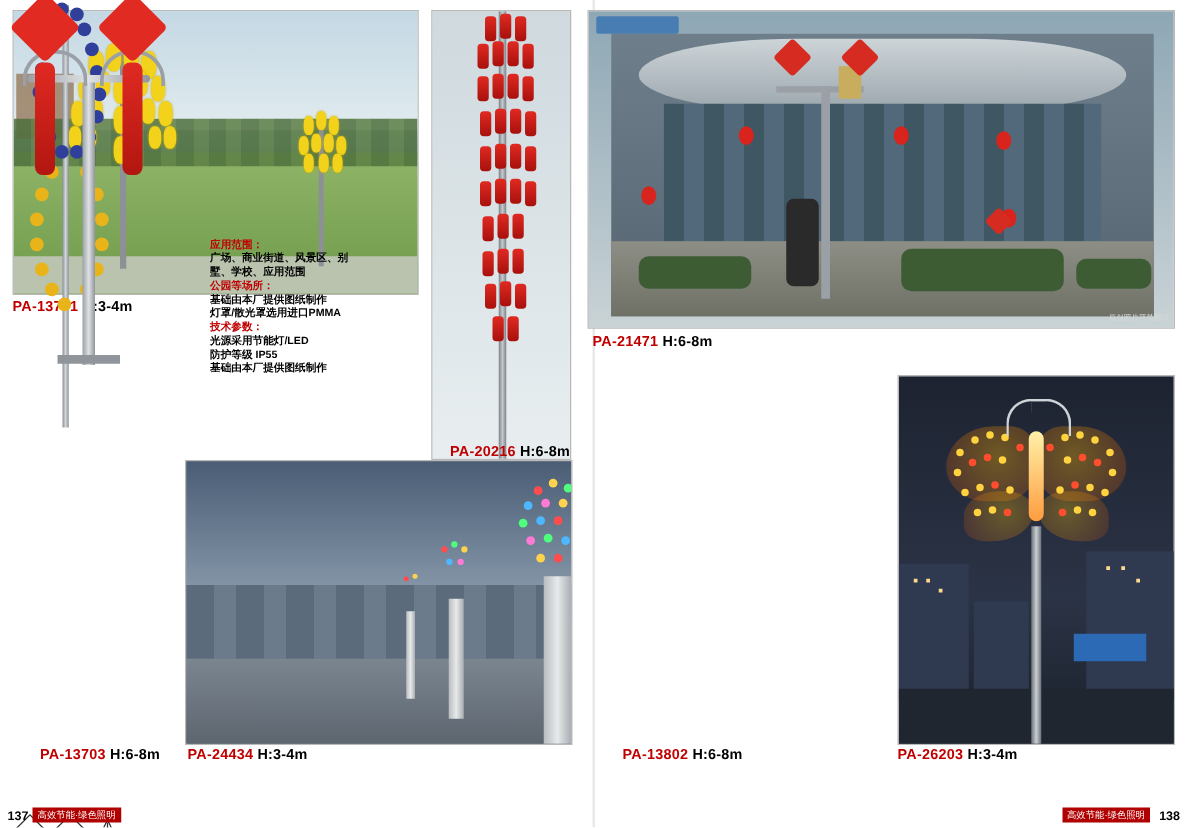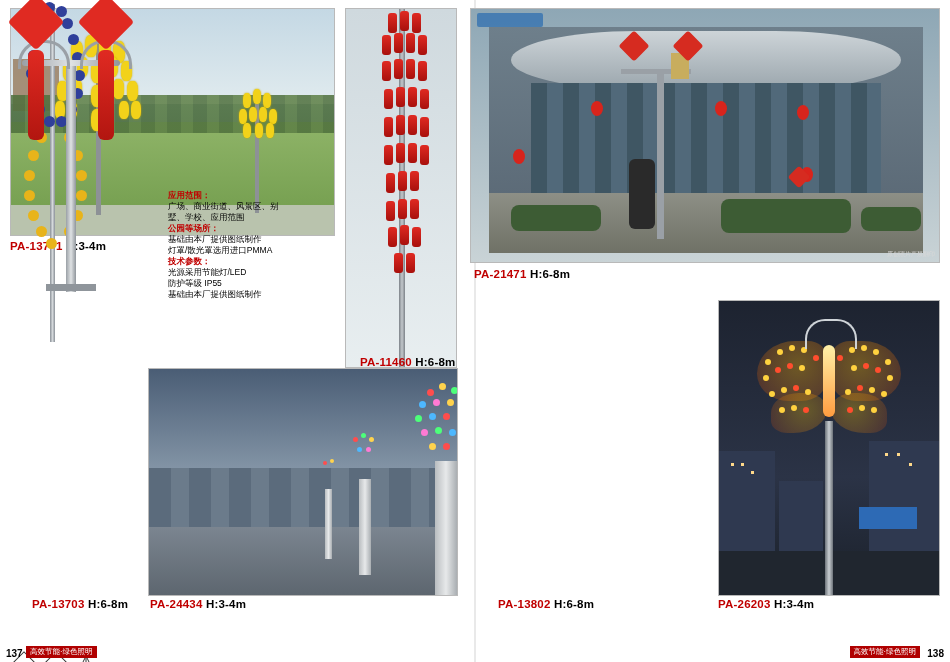--- a/index.html
+++ b/index.html
@@ -62,21 +62,21 @@
   
   #ph8{left:718px;top:300px;width:222px;height:296px;background:linear-gradient(#1d2330,#2b3346 60%,#1a2029 100%);}
   #ph8 .bldg{position:absolute;background:#2f3950;}
   #ph8 .win{position:absolute;width:3px;height:3px;background:#ffd98a;}
   #ph8 .bdot{position:absolute;width:6px;height:6px;border-radius:50%;}
   #ph8 .pole{position:absolute;left:106px;top:120px;width:8px;height:176px;background:linear-gradient(90deg,#6d737a,#c9ced2,#6d737a);}
 
   
   .spec{position:absolute;left:168px;top:190px;width:170px;font-size:8.5px;line-height:11px;color:#000;}
   .spec .hd{color:#c00000;font-weight:bold;}
-  .spec p{margin:0;}
+  .spec p{margin:0;font-weight:bold;}
 
   
   .footbar{position:absolute;left:0;bottom:0;width:950px;height:22px;}
   .pgnum{position:absolute;bottom:3px;font-size:10px;font-weight:bold;color:#000;}
   .foottxt{position:absolute;bottom:4px;font-size:7.5px;color:#fff;background:#b00000;padding:1px 4px;}
   .gutter{position:absolute;left:474px;top:0;width:2px;height:662px;background:#e9e9e9;}
 </style>
 </head>
 <body>
 
@@ -161,21 +161,21 @@
     <div class="rbulb" style="left:40px;top:192px;"></div>
     <div class="rbulb" style="left:52px;top:190px;"></div>
     <div class="rbulb" style="left:64px;top:190px;"></div>
     <div class="rbulb" style="left:42px;top:218px;"></div>
     <div class="rbulb" style="left:54px;top:216px;"></div>
     <div class="rbulb" style="left:66px;top:218px;"></div>
     <div class="rbulb" style="left:48px;top:244px;"></div>
     <div class="rbulb" style="left:60px;top:244px;"></div>
   </div>
   <div class="cap" style="left:360px;top:356px;">
-    <span class="code">PA-11460</span>
+    <span class="code">PA-20216</span>
     <span class="h">H:6-8m</span>
   </div>
 
   <div class="spec">
     <p class="hd">应用范围：</p>
     <p>广场、商业街道、风景区、别</p>
     <p>墅、学校、应用范围</p>
     <p class="hd">公园等场所：</p>
     <p>基础由本厂提供图纸制作</p>
     <p>灯罩/散光罩选用进口PMMA</p>

